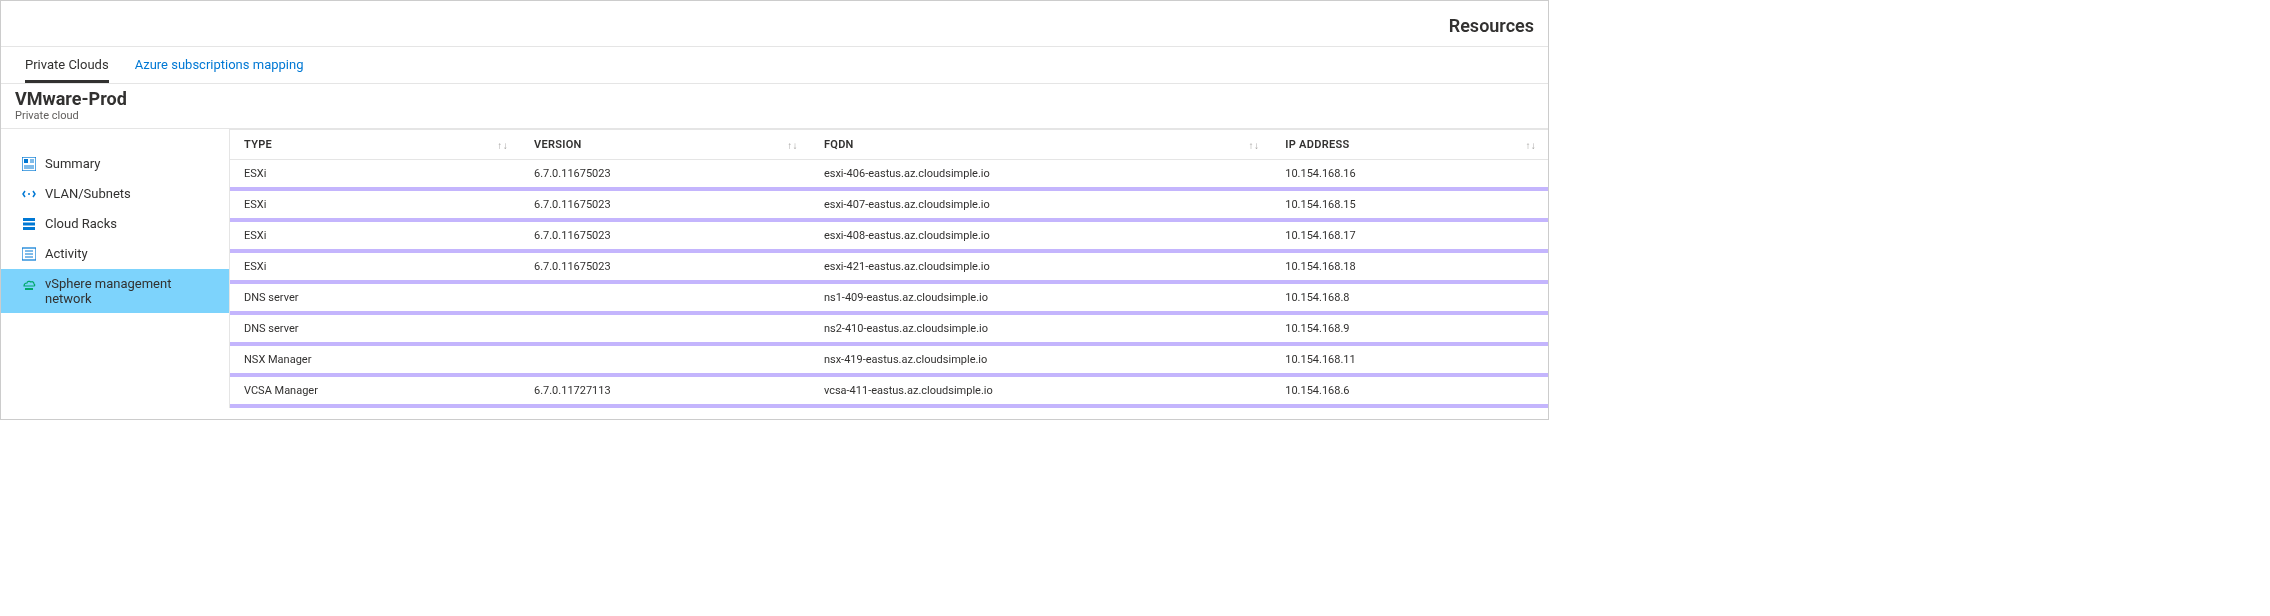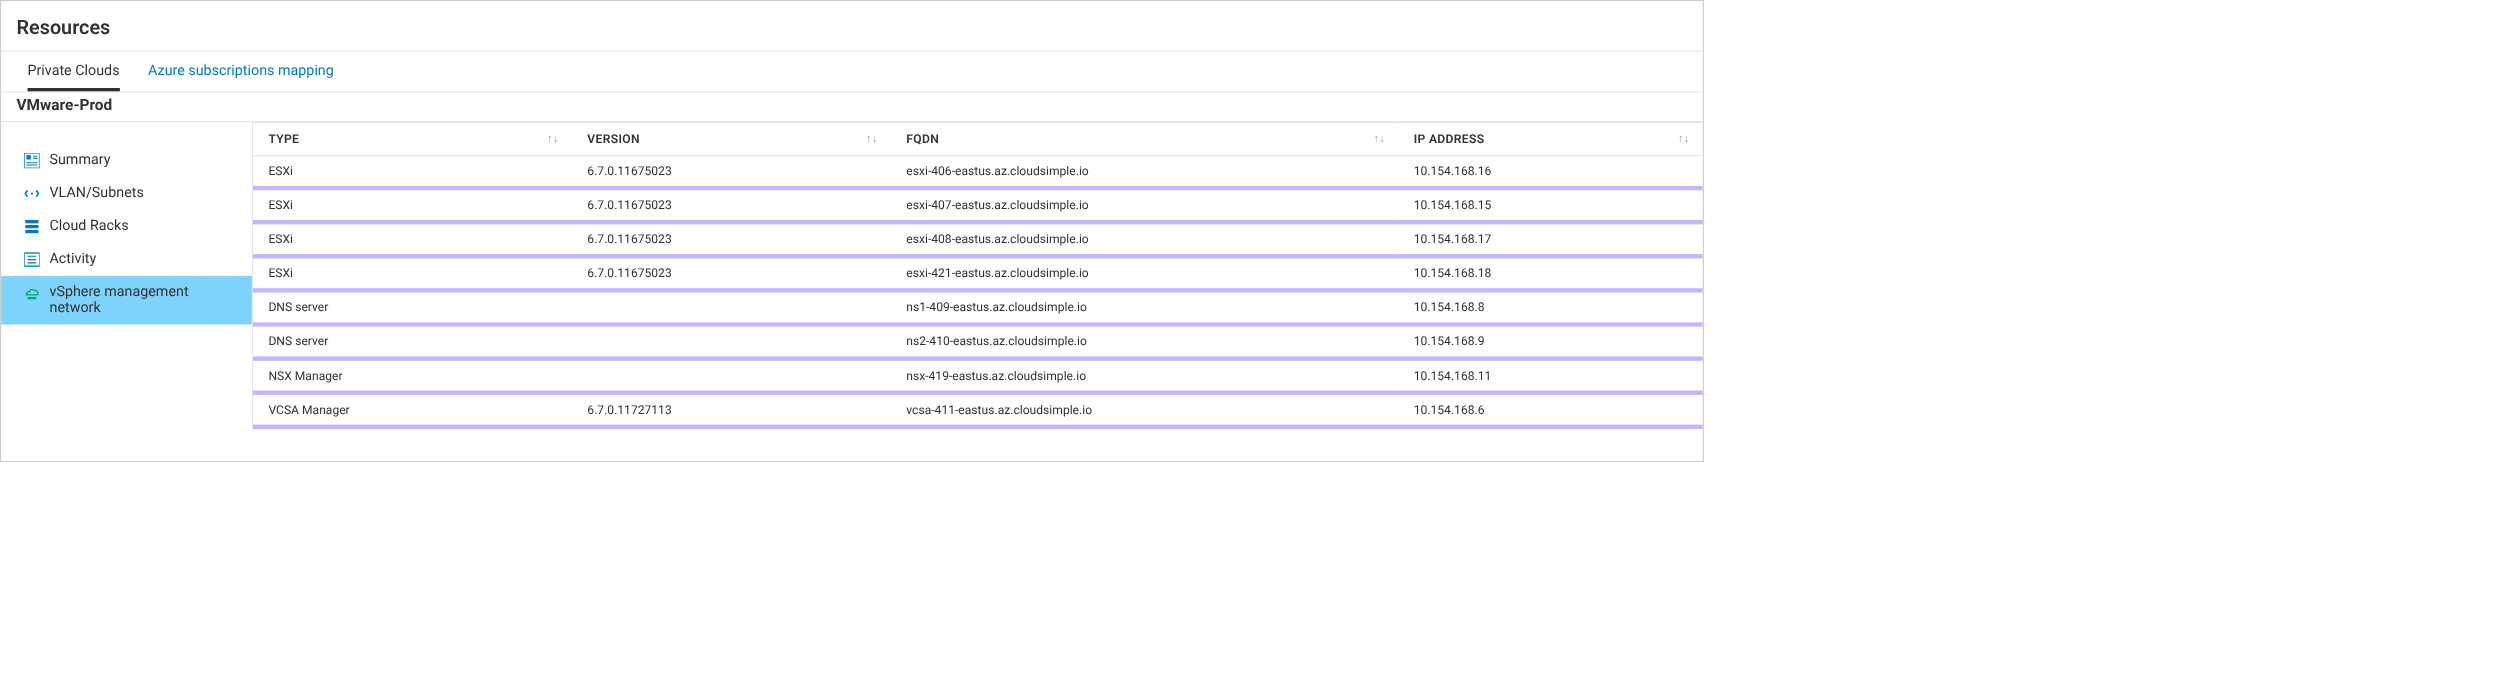--- a/index.html
+++ b/index.html
@@ -9,20 +9,21 @@
     color: #323130;
     background: #fff;
     border: 1px solid #ccc;
     width: 1549px;
     height: 420px;
     overflow: hidden;
   }
   .header {
     padding: 14px 14px 10px 14px;
     border-bottom: 1px solid #e5e5e5;
+    text-align: right;
   }
   .header h1 {
     font-size: 18px;
     font-weight: 600;
   }
   .tabs {
     display: flex;
     gap: 26px;
     padding: 0 24px;
     border-bottom: 1px solid #e5e5e5;
@@ -38,21 +39,21 @@
     color: #323130;
     font-weight: 400;
   }
   .tab.link {
     color: #0078d4;
   }
   .title-block {
     padding: 4px 14px 6px 14px;
   }
   .title-block h2 {
-    font-size: 14px;
+    font-size: 18px;
     font-weight: 700;
   }
   .title-block .subtitle {
     font-size: 11px;
     color: #605e5c;
   }
   .content {
     display: flex;
     border-top: 1px solid #e5e5e5;
   }
@@ -153,20 +154,21 @@
   <h1>Resources</h1>
 </div>
 
 <div class="tabs">
   <div class="tab active">Private Clouds</div>
   <div class="tab link">Azure subscriptions mapping</div>
 </div>
 
 <div class="title-block">
   <h2>VMware-Prod</h2>
+  <div class="subtitle">Private cloud</div>
 </div>
 
 <div class="content">
   <div class="sidebar">
 
     <div class="side-item">
       <span class="side-icon">
         <svg width="14" height="14" viewBox="0 0 14 14">
             <rect x="0" y="0" width="14" height="14" fill="none" stroke="#0078d4" stroke-width="1.3"></rect>
             <rect x="2" y="2" width="4" height="4" fill="#0078d4"></rect>

